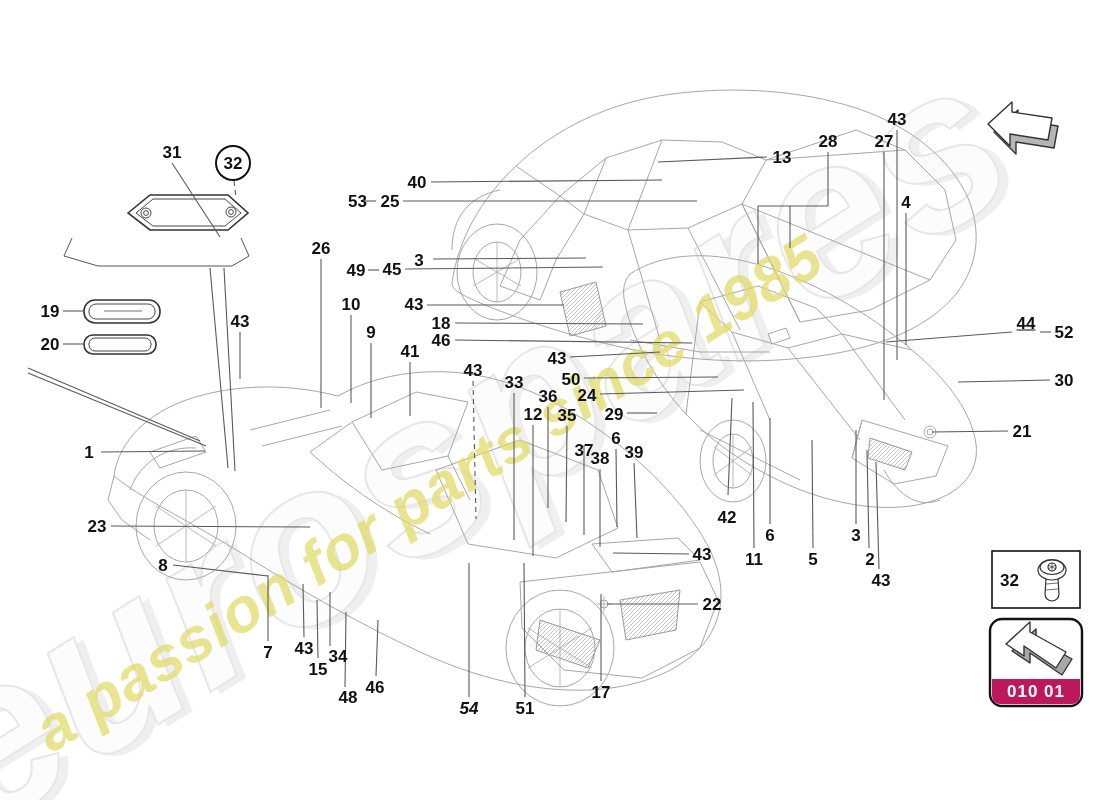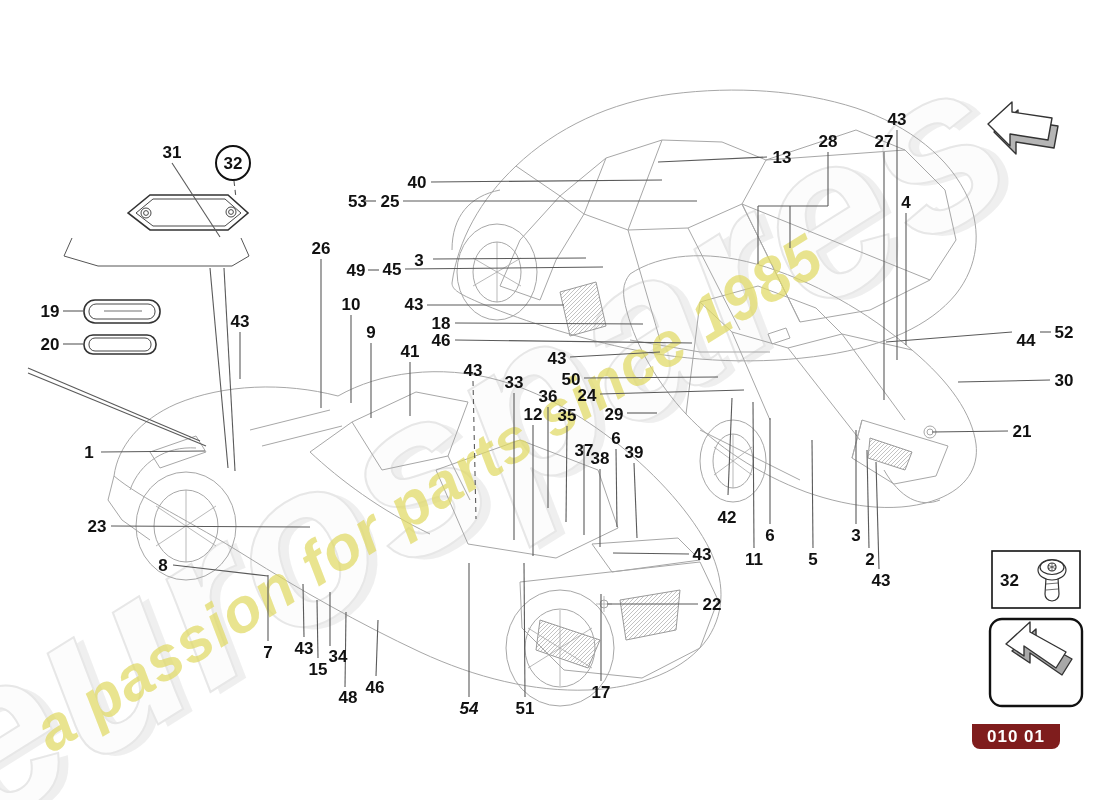--- a/index.html
+++ b/index.html
@@ -15,24 +15,24 @@
             transform:rotate(-32deg);transform-origin:0 50%;
             font-size:62px;font-weight:bold;font-style:italic;letter-spacing:1px;
             color:rgba(224,218,100,0.72);z-index:3;pointer-events:none;}
   #art{position:absolute;left:0;top:0;z-index:2;}
   #overlay{position:absolute;left:0;top:0;z-index:4;}
   .callout{position:absolute;transform:translate(-50%,-50%);
            font-size:17px;font-weight:bold;color:#111;z-index:5;
            line-height:1;cursor:pointer;}
   .callout.circled{width:32px;height:32px;border:2px solid #111;border-radius:50%;
            background:#fff;display:flex;align-items:center;justify-content:center;}
-  .codebar{position:absolute;left:972px;top:679px;width:88px;height:25px;
-           background:#7f1d1d;border-radius:0 0 8px 8px;display:flex;
+  .codebar{position:absolute;left:992px;top:679px;width:88px;height:25px;
+           background:#be185d;border-radius:0 0 8px 8px;display:flex;
            align-items:center;justify-content:center;color:#fff;
-           font-size:17px;font-weight:bold;z-index:5;letter-spacing:1px;margin-top:45px;}
+           font-size:17px;font-weight:bold;z-index:5;letter-spacing:1px;}
   .fastener-label{position:absolute;left:1000px;top:571px;font-size:17px;
            font-weight:bold;color:#111;z-index:5;}
 </style>
 </head>
 <body>
 
 <div id="stage">
 
   <div class="wm-brand">eurospares</div>
 
@@ -249,21 +249,21 @@
     <div class="callout" style="left: 634px; top: 452px;">39</div>
     <div class="callout" style="left: 557px; top: 358px;">43</div>
     <div class="callout" style="left: 571px; top: 379px;">50</div>
     <div class="callout" style="left: 587px; top: 395px;">24</div>
     <div class="callout" style="left: 614px; top: 414px;">29</div>
     <div class="callout" style="left: 782px; top: 157px; text-align: center;">13</div>
     <div class="callout" style="left: 828px; top: 141px;">28</div>
     <div class="callout" style="left: 884px; top: 141px;">27</div>
     <div class="callout" style="left: 897px; top: 119px;">43</div>
     <div class="callout" style="left: 906px; top: 202px;">4</div>
-    <div class="callout" style="left: 1026px; top: 340px;">44</div>
+    <div class="callout" style="left: 1026px; top: 323px; text-decoration: underline;">44</div>
     <div class="callout" style="left: 1064px; top: 332px;">52</div>
     <div class="callout" style="left: 1064px; top: 380px;">30</div>
     <div class="callout" style="left: 1022px; top: 431px;">21</div>
     <div class="callout" style="left: 727px; top: 506px; margin-top: 11px;">42</div>
     <div class="callout" style="left: 770px; top: 535px;">6</div>
     <div class="callout" style="left: 754px; top: 559px; text-align: center;">11</div>
     <div class="callout" style="left: 813px; top: 559px;">5</div>
     <div class="callout" style="left: 856px; top: 535px;">3</div>
     <div class="callout" style="left: 870px; top: 559px;">2</div>
     <div class="callout" style="left: 881px; top: 580px;">43</div>

